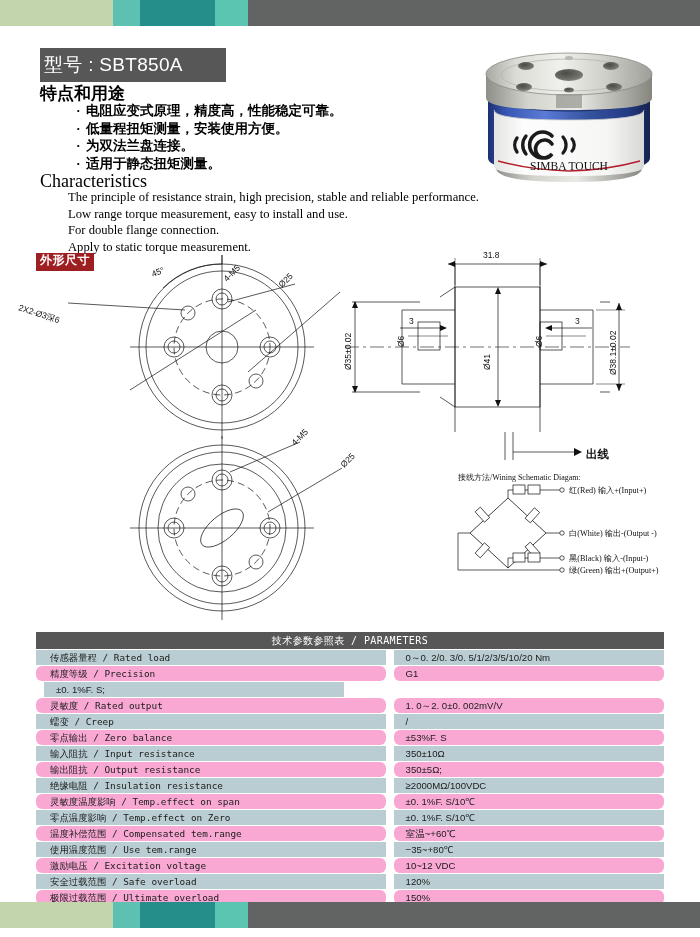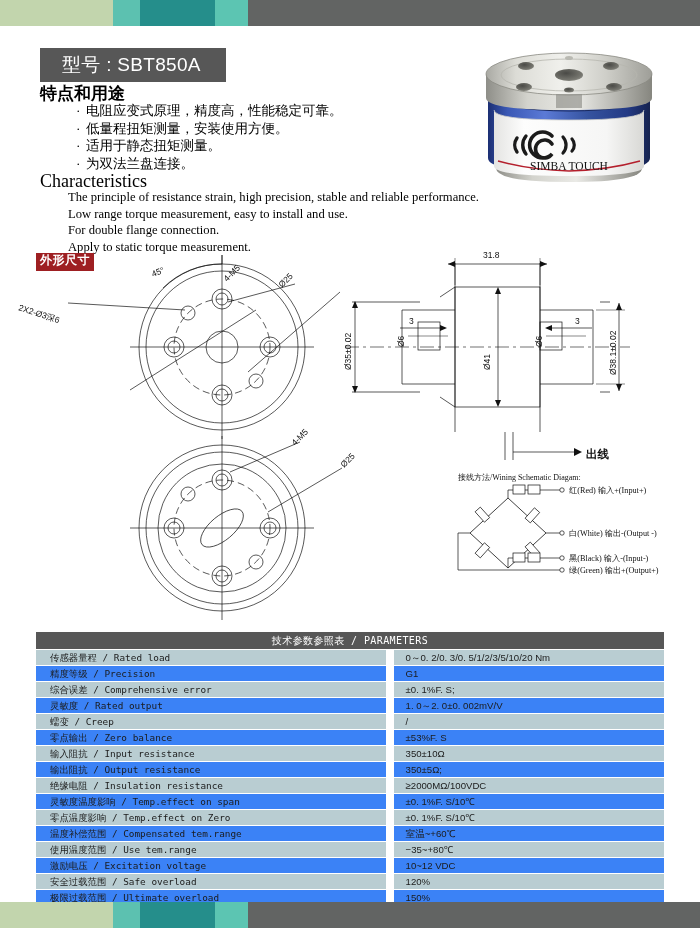--- a/index.html
+++ b/index.html
@@ -32,21 +32,21 @@
     position: absolute;
     left: 40px;
     top: 48px;
     width: 186px;
     height: 34px;
     background: #575757;
     color: #ffffff;
     font-family: "Liberation Sans", sans-serif;
     font-size: 19px;
     line-height: 34px;
-    padding-left: 22px;
+    padding-left: 4px;
     box-sizing: border-box;
     letter-spacing: 0.3px;
     white-space: nowrap;
   }
 
   
   .features {
     position: absolute;
     left: 40px;
     top: 85px;
@@ -60,21 +60,21 @@
     color: #000;
   }
   .feat-list {
     margin: 0;
     padding: 0 0 0 46px;
     list-style: none;
   }
   .feat-list li {
     font-family: "Liberation Serif", serif;
     font-size: 13.5px;
-    font-weight: normal;
+    font-weight: bold;
     line-height: 17.5px;
     color: #000;
     white-space: nowrap;
   }
   .feat-list li::before {
     content: "·";
     display: inline-block;
     width: 10px;
     margin-left: -10px;
   }
@@ -171,42 +171,42 @@
     font-family: "Liberation Sans", sans-serif;
     font-size: 9.6px;
     line-height: 15px;
     color: #1b1b1b;
     padding-left: 12px;
     box-sizing: border-box;
     white-space: nowrap;
     overflow: hidden;
   }
   .row-a .cell-label, .row-a .cell-value { background: #b9cdd2; }
-  .row-b .cell-label, .row-b .cell-value { background: #3b82f6; }
+  .row-b .cell-label, .row-b .cell-value { background: #f9a8d4; border-radius: 6px; }
 </style>
 </head>
 <body>
 
 <div class="band-row band-top">
   <div class="band-seg" style="width:113px;background:#c2d5ad"></div>
   <div class="band-seg" style="width:27px;background:#5cc1b0"></div>
   <div class="band-seg" style="width:75px;background:#258e8b"></div>
   <div class="band-seg" style="width:33px;background:#5cc5b2"></div>
   <div class="band-seg" style="width:452px;background:#626463"></div>
 </div>
 
 <div class="model-title">型号 : SBT850A</div>
 
 <div class="features">
   <div class="feat-head">特点和用途</div>
   <ul class="feat-list">
     <li>电阻应变式原理，精度高，性能稳定可靠。</li>
     <li>低量程扭矩测量，安装使用方便。</li>
+    <li>为双法兰盘连接。</li>
     <li>适用于静态扭矩测量。</li>
-    <li>为双法兰盘连接。</li>
   </ul>
   <div class="char-head">Characteristics</div>
   <ul class="char-list">
     <li>The principle of resistance strain, high precision, stable and reliable performance.</li>
     <li>Low range torque measurement, easy to install and use.</li>
     <li>For double flange connection.</li>
     <li>Apply to static torque measurement.</li>
   </ul>
 </div>
 
@@ -485,21 +485,20 @@
   <div id="param-rows">
       <div class="tbl-row row-a">
         <div class="cell-label">传感器量程 / Rated load</div>
         <div class="cell-value">0～0. 2/0. 3/0. 5/1/2/3/5/10/20 Nm</div>
       </div>
       <div class="tbl-row row-b">
         <div class="cell-label">精度等级 / Precision</div>
         <div class="cell-value">G1</div>
       </div>
       <div class="tbl-row row-a">
-        <div class="cell-label">综合误差 / Comprehensive error</div>
         <div class="cell-value">±0. 1%F. S;</div>
       </div>
       <div class="tbl-row row-b">
         <div class="cell-label">灵敏度 / Rated output</div>
         <div class="cell-value">1. 0～2. 0±0. 002mV/V</div>
       </div>
       <div class="tbl-row row-a">
         <div class="cell-label">蠕变 / Creep</div>
         <div class="cell-value">/</div>
       </div>

